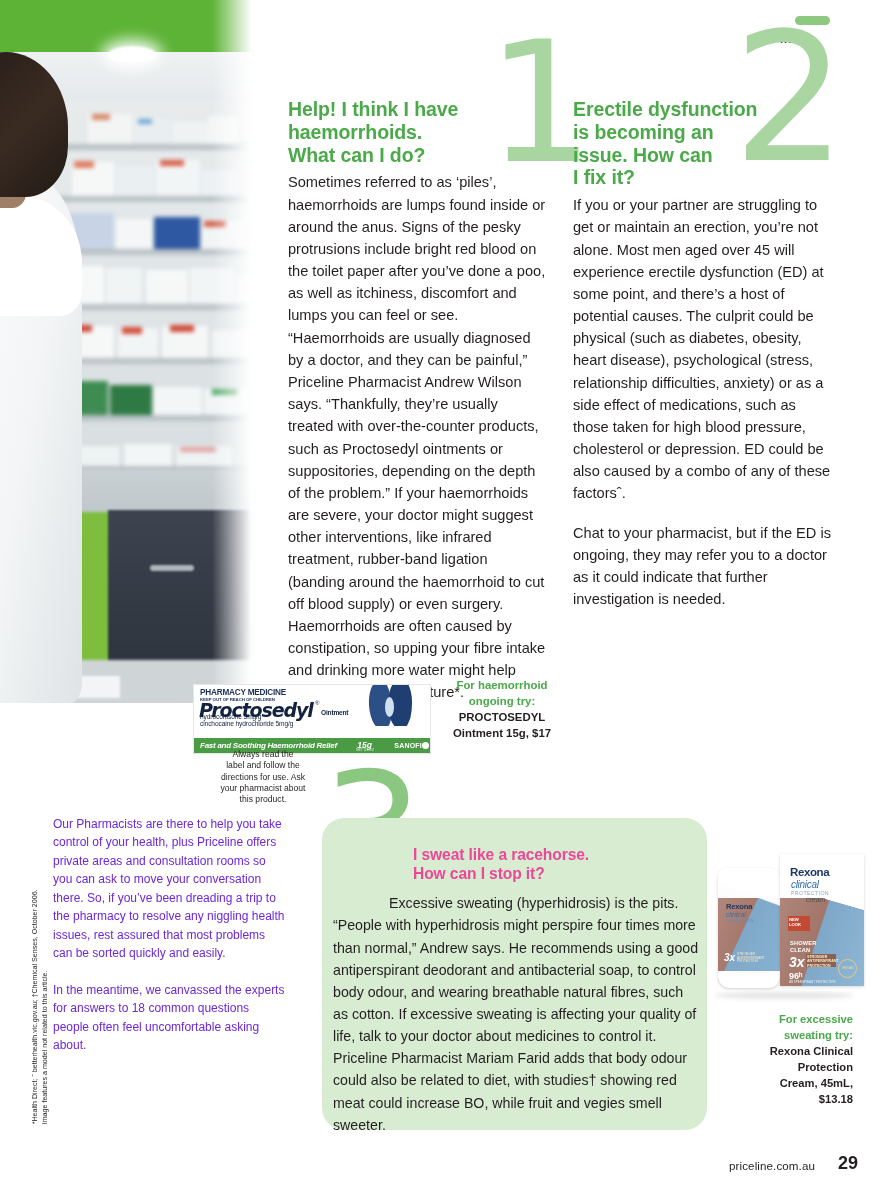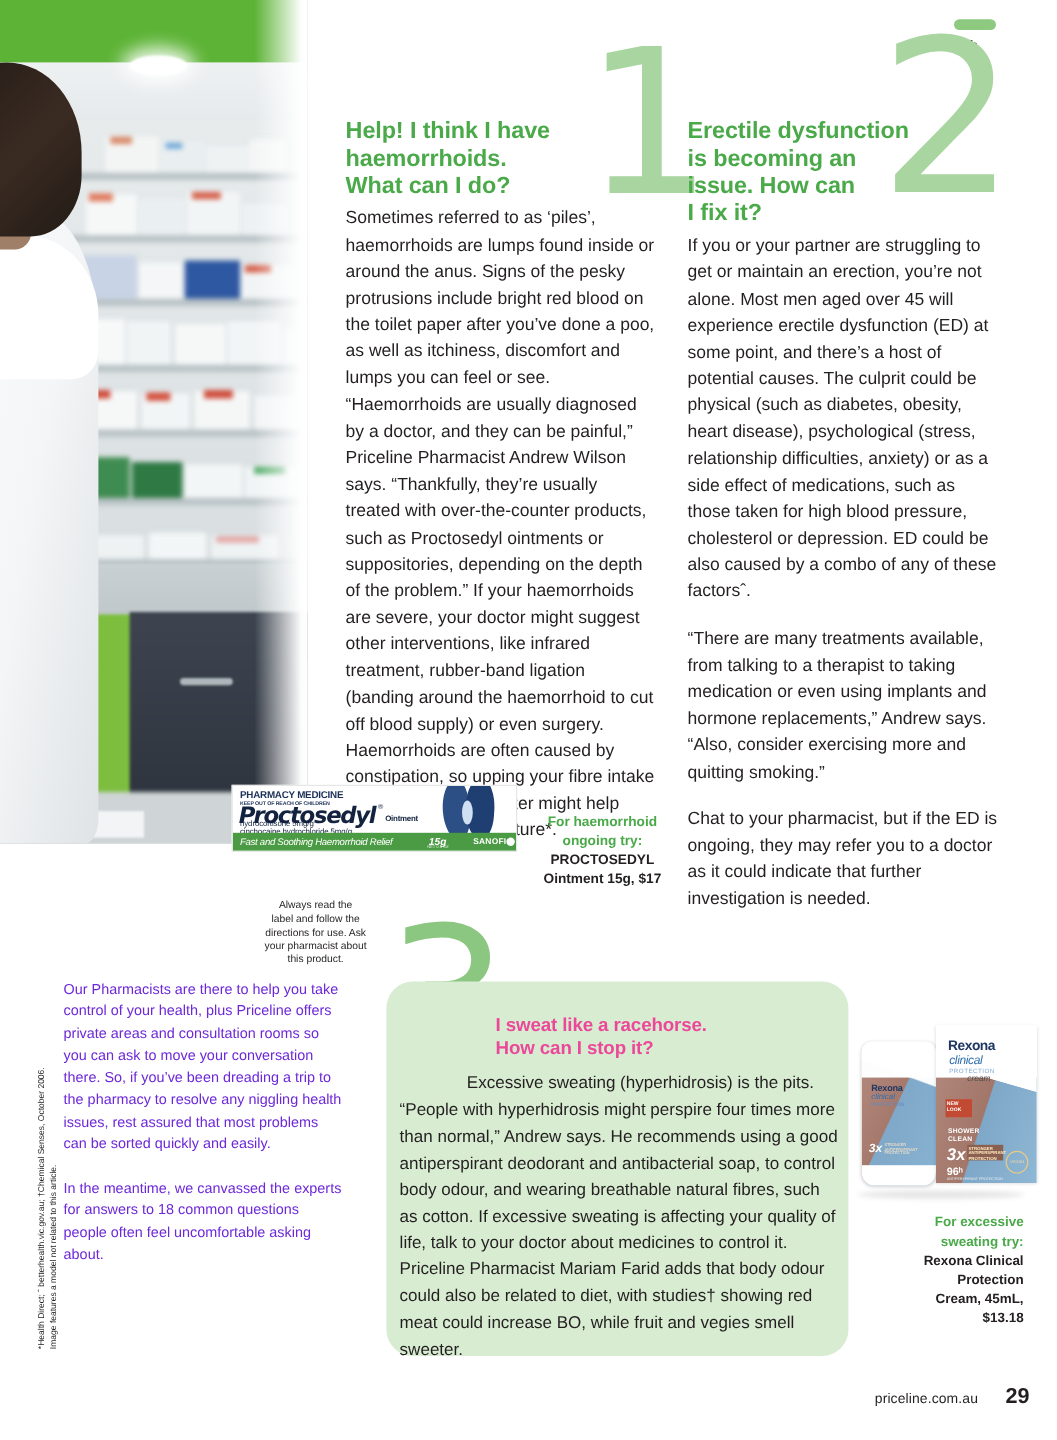--- a/index.html
+++ b/index.html
@@ -64,33 +64,33 @@
   
   .col{position:absolute;color:#231f20;font-size:14.6px;line-height:1.52;}
   .col1{left:288px;top:98px;width:258px;}
   .col2{left:573px;top:98px;width:258px;}
   .qhead{color:#4aa949;font-size:19.5px;font-weight:700;line-height:1.17;margin:0 0 5px 0;
          letter-spacing:-.1px;white-space:pre-line;}
   .qbody{margin:0;white-space:pre-line;}
   .qbody + .qbody{margin-top:17px;}
 
   
-  .prod1{position:absolute;left:193px;top:654px;width:238px;height:56px;}
+  .prod1{position:absolute;left:193px;top:684px;width:238px;height:70px;}
   .tube{position:absolute;inset:0;background:#ffffff;border:1px solid #e4e7e5;overflow:hidden;}
   .tube-top{position:absolute;left:0;top:0;right:0;height:41px;background:#ffffff;}
   .tube-pm{position:absolute;left:6px;top:3px;font-size:8.2px;font-weight:700;color:#1b2f57;letter-spacing:-.2px;}
   .tube-koc{position:absolute;left:6px;top:11.5px;font-size:4.4px;font-weight:700;color:#1b2f57;letter-spacing:-.1px;}
   .tube-name{position:absolute;left:5px;top:14px;font-size:19px;font-weight:700;color:#12223f;
     letter-spacing:-1.1px;font-style:italic;font-family:"DejaVu Sans",sans-serif;}
   .tube-reg{position:absolute;left:121px;top:15px;font-size:6px;color:#12223f;}
   .tube-oint{position:absolute;left:127px;top:24px;font-size:6.6px;font-weight:700;color:#12223f;letter-spacing:-.2px;}
   .tube-ing1{position:absolute;left:6px;top:28px;font-size:6.6px;color:#12223f;letter-spacing:-.1px;}
   .tube-ing2{position:absolute;left:6px;top:35px;font-size:6.6px;color:#12223f;letter-spacing:-.1px;}
   .tube-band{position:absolute;left:0;right:0;bottom:0;height:15px;background:#4a9b43;}
-  .tube-tag{position:absolute;left:6px;top:2.5px;font-size:8px;font-weight:400;font-style:italic;color:#ffffff;letter-spacing:-.25px;}
+  .tube-tag{position:absolute;left:6px;top:2.5px;font-size:8px;font-weight:700;font-style:italic;color:#ffffff;letter-spacing:-.25px;}
   .tube-15g{position:absolute;right:58px;top:1.5px;font-size:8.5px;font-weight:700;font-style:italic;color:#ffffff;}
   .tube-15sub{position:absolute;right:56px;top:9.5px;font-size:3.4px;color:#dff0dd;}
   .tube-sanofi{position:absolute;right:8px;top:3.5px;font-size:7px;font-weight:700;color:#ffffff;letter-spacing:.2px;}
   .tube-sandot{position:absolute;right:1px;top:4px;width:7px;height:7px;border-radius:50%;background:#ffffff;}
   .tube-art{position:absolute;right:15px;top:0;width:48px;height:41px;overflow:hidden;}
   .legA{position:absolute;left:2px;top:-4px;width:22px;height:48px;background:#2c4f86;
         border-radius:60% 40% 45% 55%;transform:rotate(-5deg);}
   .legB{position:absolute;left:21px;top:-6px;width:24px;height:50px;background:#1f3f72;
         border-radius:45% 55% 40% 60%;transform:rotate(4deg);}
   .legHl{position:absolute;left:18px;top:12px;width:9px;height:20px;background:#cfe0f3;border-radius:50%;filter:blur(.5px);}
@@ -266,21 +266,20 @@
     <p class="qbody">Sometimes referred to as ‘piles’, haemorrhoids are lumps found inside or around the anus. Signs of the pesky protrusions include bright red blood on the toilet paper after you’ve done a poo, as well as itchiness, discomfort and lumps you can feel or see.
 “Haemorrhoids are usually diagnosed by a doctor, and they can be painful,” Priceline Pharmacist Andrew Wilson says. “Thankfully, they’re usually treated with over-the-counter products, such as Proctosedyl ointments or suppositories, depending on the depth of the problem.” If your haemorrhoids are severe, your doctor might suggest other interventions, like infrared treatment, rubber-band ligation (banding around the haemorrhoid to cut off blood supply) or even surgery. Haemorrhoids are often caused by constipation, so upping your fibre intake and drinking more water might help prevent them in the future*.</p>
   </div>
 
   <div class="col col2">
     <h2 class="qhead">Erectile dysfunction
 is becoming an
 issue. How can
 I fix it?</h2>
     <p class="qbody">If you or your partner are struggling to get or maintain an erection, you’re not alone. Most men aged over 45 will experience erectile dysfunction (ED) at some point, and there’s a host of potential causes. The culprit could be physical (such as diabetes, obesity, heart disease), psychological (stress, relationship difficulties, anxiety) or as a side effect of medications, such as those taken for high blood pressure, cholesterol or depression. ED could be also caused by a combo of any of these factorsˆ.</p>
-    <p class="qbody">“There are many treatments available, from talking to a therapist to taking medication or even using implants and hormone replacements,” Andrew says. “Also, consider exercising more and quitting smoking.”</p>
     <p class="qbody">Chat to your pharmacist, but if the ED is ongoing, they may refer you to a doctor as it could indicate that further investigation is needed.</p>
   </div>
 
   <div class="prod1">
     <div class="tube">
       <div class="tube-top"></div>
       <div class="tube-pm">PHARMACY MEDICINE</div>
       <div class="tube-koc">KEEP OUT OF REACH OF CHILDREN</div>
       <div class="tube-name">Proctosedyl</div>
       <div class="tube-reg">®</div>

